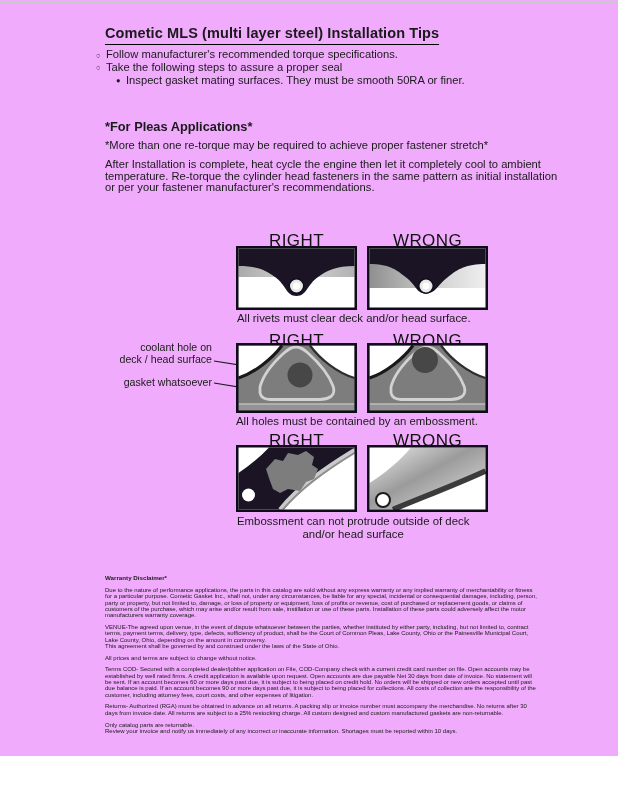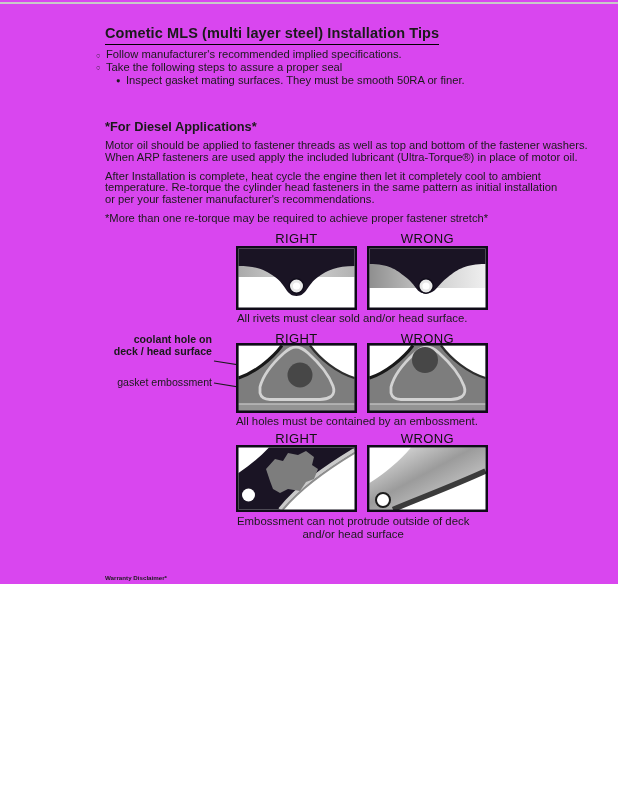--- a/index.html
+++ b/index.html
@@ -1,35 +1,35 @@
 <!DOCTYPE html>
 <html><head>
 <meta charset="utf-8">
 <style>
   * { margin:0; padding:0; box-sizing:border-box; }
   html,body { background:#ffffff; }
   body { font-family:"Liberation Sans", sans-serif; color:#1a1a1a; }
-  .page { position:relative; width:618px; height:584px; background:#d946ef; overflow:hidden; }
+  .page { position:relative; width:618px; height:756px; background:#f0abfc; overflow:hidden; }
 
   .top-rule { position:absolute; left:0; top:2px; width:618px; height:2px; background:#c9c9c9; }
 
   .title { position:absolute; left:105px; top:25px; font-size:14.5px; font-weight:bold;
            display:inline-block; border-bottom:1.6px solid #000; padding-bottom:3px; letter-spacing:0.1px; }
 
   .bullets { position:absolute; left:96px; top:48px; width:515px; font-size:11.2px; line-height:12.8px; }
   .b1 { position:relative; padding-left:10px; }
   .b1::before { content:"\25CB"; position:absolute; left:0; top:1.5px; font-size:7.5px; }
   .b2 { position:relative; padding-left:30px; }
   .b2::before { content:"\25CF"; position:absolute; left:20px; top:1.5px; font-size:7.5px; }
 
   .diesel { position:absolute; left:105px; top:119px; width:505px; }
   .diesel h2 { font-size:12.8px; font-weight:bold; margin-bottom:6px; }
   .diesel p { font-size:11.2px; line-height:11.8px; margin-bottom:7px; white-space:pre-line; }
 
-  .dlabel { position:absolute; width:121px; text-align:center; font-size:13px; letter-spacing:0.4px; color:#111; }
+  .dlabel { position:absolute; width:121px; text-align:center; font-size:17px; letter-spacing:0.4px; color:#111; }
   .panel  { position:absolute; width:121px; }
   .caption { position:absolute; font-size:11.4px; line-height:13px; white-space:pre-line; }
 
   .ann { position:absolute; left:88px; width:124px; text-align:right; font-size:10.6px; line-height:11.5px; white-space:pre-line; }
   .leader-svg { position:absolute; left:0; top:330px; width:618px; height:100px; }
 
   .disclaimer { position:absolute; left:105px; top:574px; width:432px; }
   .disclaimer h3 { font-size:6.2px; font-weight:bold; margin-bottom:6px; }
   .disclaimer p { font-size:6px; line-height:6.3px; margin-bottom:5.5px; white-space:pre-line; }
 
@@ -38,33 +38,31 @@
 </head>
 <body>
 
 <div class="page">
 
   <div class="top-rule"></div>
 
   <div class="title">Cometic MLS (multi layer steel) Installation Tips</div>
 
   <div class="bullets">
-    <div class="b1">Follow manufacturer's recommended implied specifications.</div>
+    <div class="b1">Follow manufacturer's recommended torque specifications.</div>
     <div class="b1">Take the following steps to assure a proper seal</div>
     <div class="b2">Inspect gasket mating surfaces.  They must be smooth 50RA or finer.</div>
   </div>
 
   <div class="diesel">
-    <h2>*For Diesel Applications*</h2>
-    <p>Motor oil should be applied to fastener threads as well as top and bottom of the fastener washers.
-When ARP fasteners are used apply the included lubricant (Ultra-Torque®) in place of motor oil.</p>
+    <h2>*For Pleas Applications*</h2>
+    <p>*More than one re-torque may be required to achieve proper fastener stretch*</p>
     <p>After Installation is complete, heat cycle the engine then let it completely cool to ambient
 temperature. Re-torque the cylinder head fasteners in the same pattern as initial installation
 or per your fastener manufacturer's recommendations.</p>
-    <p>*More than one re-torque may be required to achieve proper fastener stretch*</p>
   </div>
 
   <div class="dlabel" style="left:236px; top:231px;">RIGHT</div>
   <div class="dlabel" style="left:367px; top:231px;">WRONG</div>
 
   <svg class="panel" style="left:236px; top:246px;" width="121" height="64" viewBox="0 0 121 64">
     <defs>
       <linearGradient id="g1r" x1="0" y1="0" x2="1" y2="0">
         <stop offset="0" stop-color="#aaaaaa"></stop>
           <stop offset="0.5" stop-color="#d6d6d6"></stop>
@@ -88,28 +86,28 @@
       </linearGradient>
     </defs>
     <rect x="1.25" y="1.25" width="118.5" height="61.5" fill="#ffffff"></rect>
     <rect x="2.5" y="18" width="116" height="24" fill="url(#g1w)"></rect>
     <path d="M2.5,2.5 H118.5 V18 C99,18 91,23 81,31 C70,39 69,47.5 59,47.5 C49,47.5 49.5,39 38.5,31 C28.5,23 21.5,18 2.5,18 Z" fill="#1a1424"></path>
     <circle cx="59" cy="40" r="7.2" fill="#e8e8e8" stroke="#100c1a" stroke-width="1.4"></circle>
     <circle cx="59" cy="40" r="3.6" fill="#ffffff"></circle>
     <rect x="1.25" y="1.25" width="118.5" height="61.5" fill="none" stroke-width="2.5" stroke="#0f0b18"></rect>
   </svg>
 
-  <div class="caption" style="left:237px; top:312px;">All rivets must clear sold and/or head surface.</div>
+  <div class="caption" style="left:237px; top:312px;">All rivets must clear deck and/or head surface.</div>
 
   <div class="dlabel" style="left:236px; top:331px;">RIGHT</div>
   <div class="dlabel" style="left:367px; top:331px;">WRONG</div>
 
-  <div class="ann" style="top:334px;font-weight:bold;">coolant hole on
+  <div class="ann" style="top:342px;">coolant hole on
 deck / head surface</div>
-  <div class="ann" style="top:377px;">gasket embossment</div>
+  <div class="ann" style="top:377px;">gasket whatsoever</div>
 
   <svg class="leader-svg" viewBox="0 0 618 100">
     <line x1="214" y1="31" x2="296" y2="44" stroke="#1a1a1a" stroke-width="1.1"></line>
     <line x1="214" y1="53" x2="263" y2="61" stroke="#1a1a1a" stroke-width="1.1"></line>
   </svg>
 
   <svg class="panel" style="left:236px; top:343px;" width="121" height="70" viewBox="0 0 121 70">
     <rect x="1.25" y="1.25" width="118.5" height="67.5" fill="#7d7d7d"></rect>
     <rect x="2.5" y="61" width="116" height="6.5" fill="#939393"></rect>
     <line x1="2.5" y1="61" x2="118.5" y2="61" stroke="#bdbdbd" stroke-width="1.3"></line>

